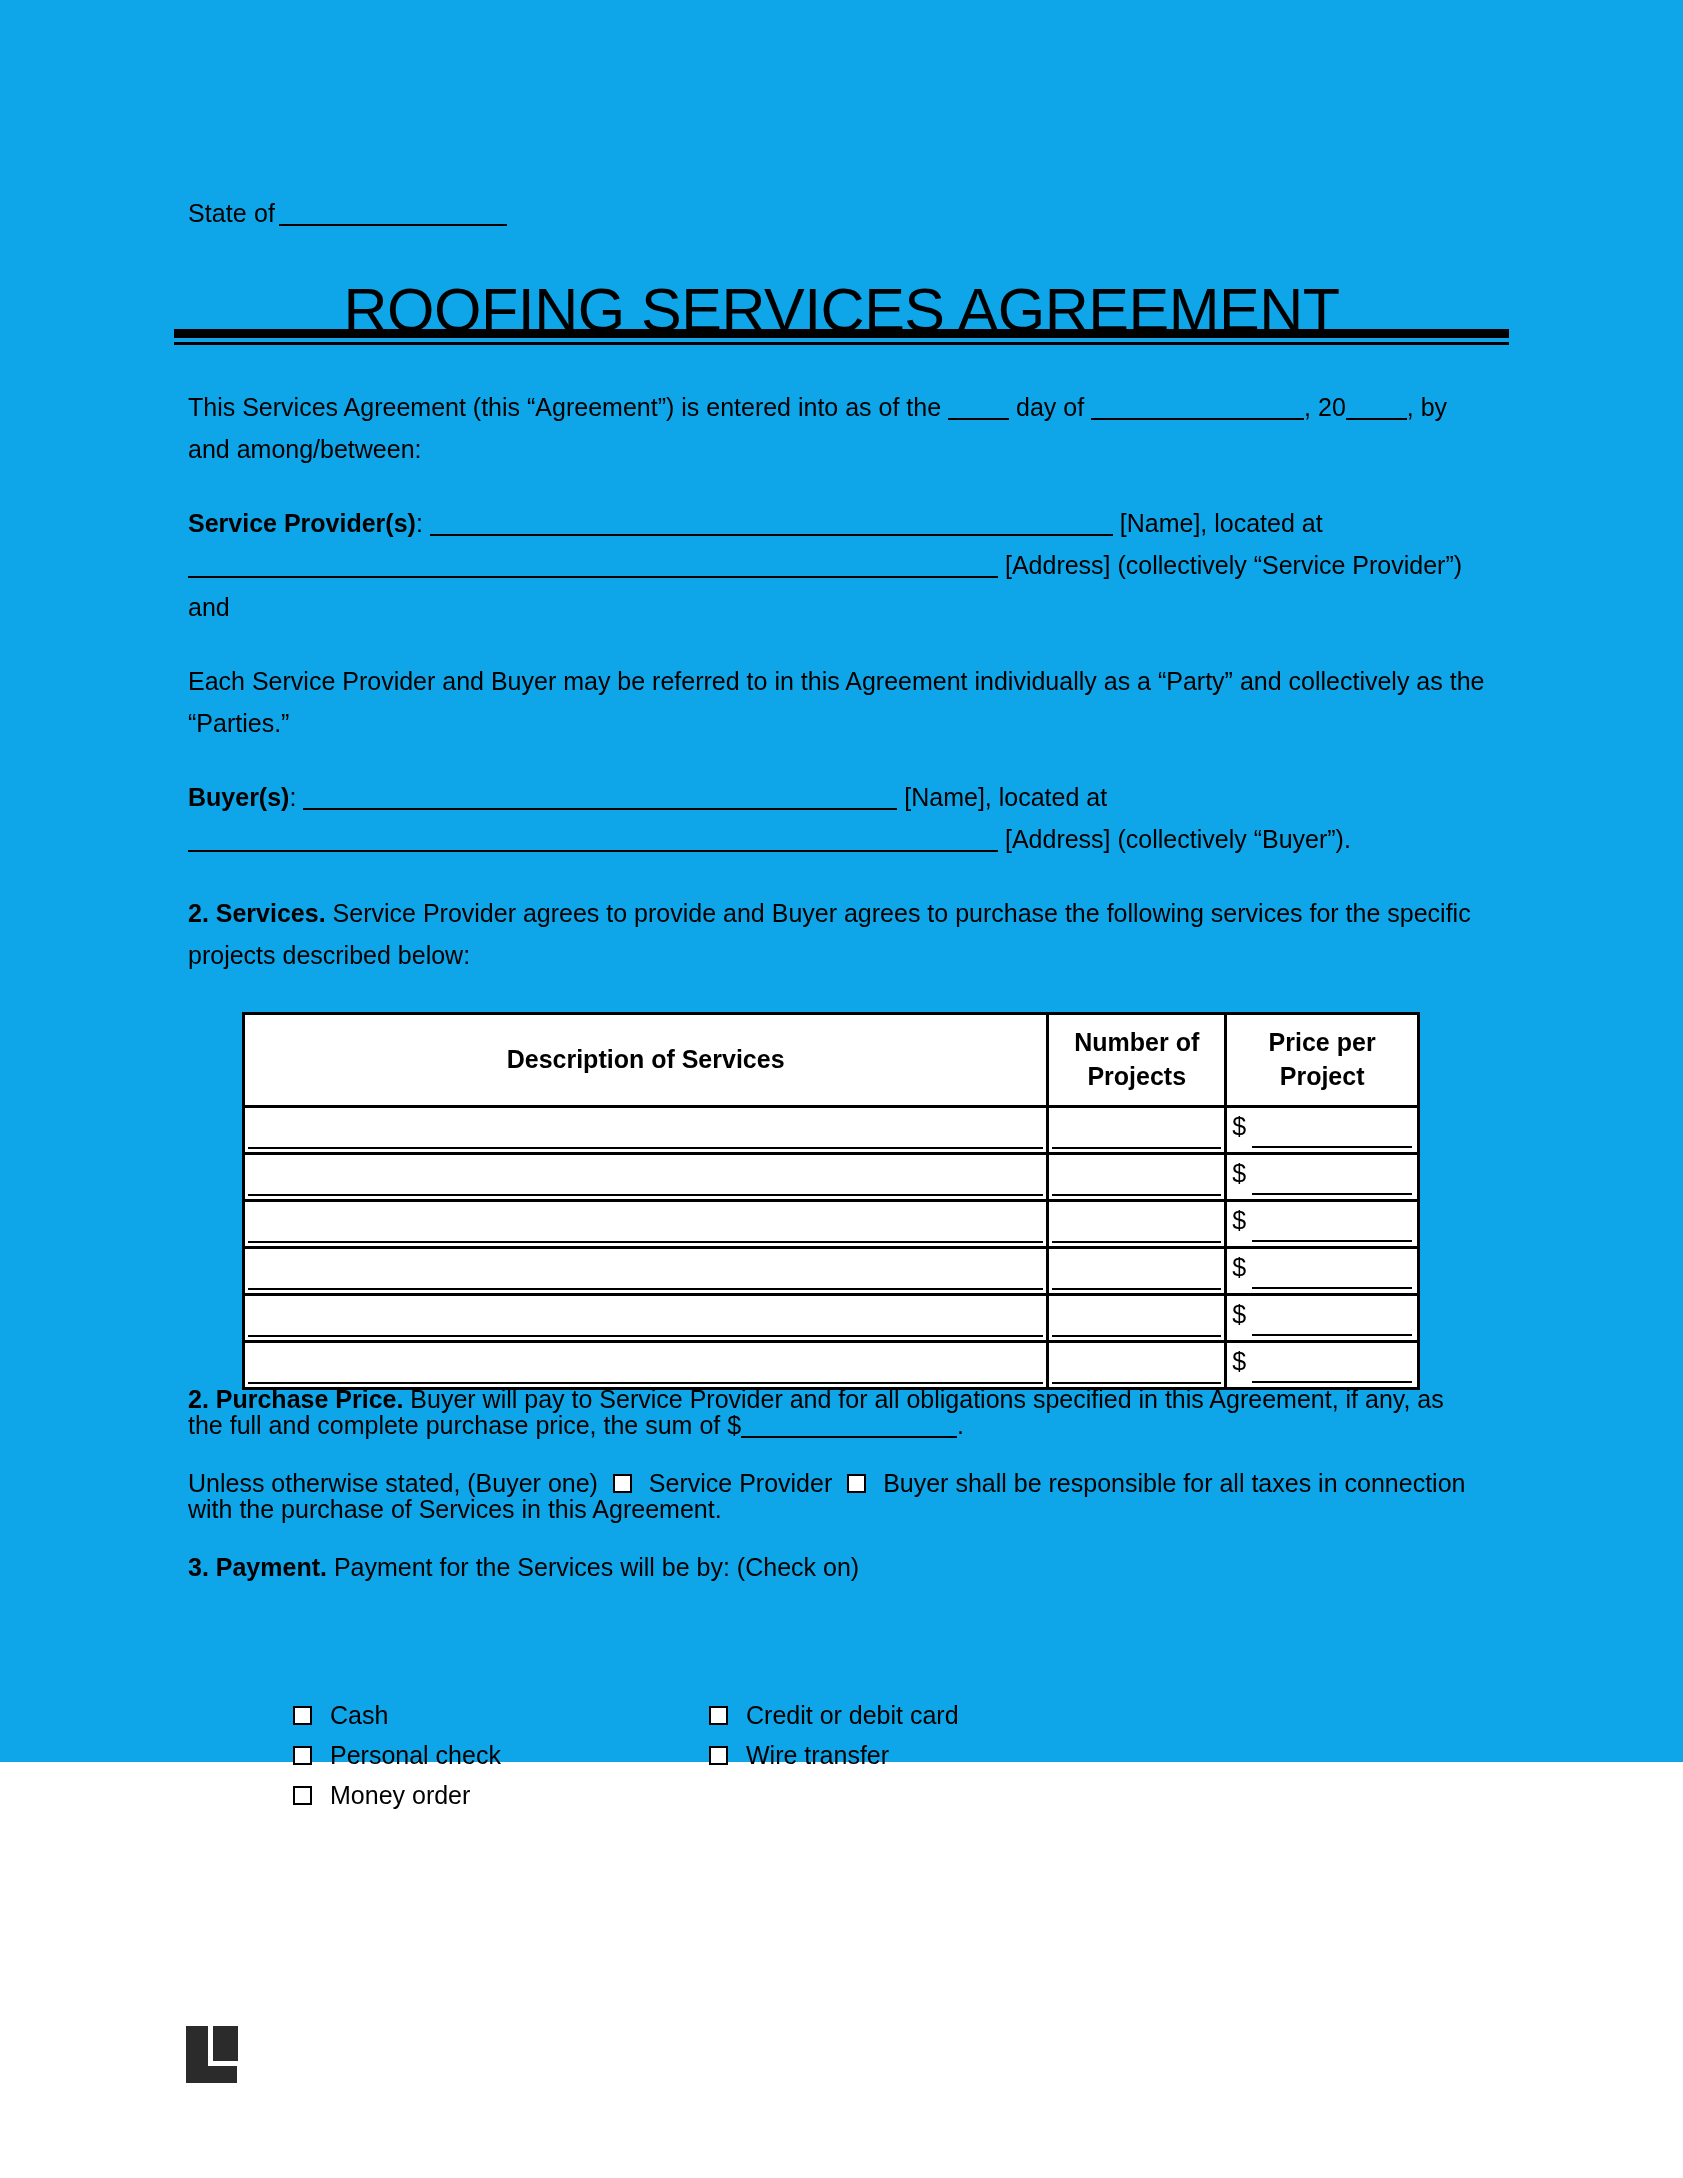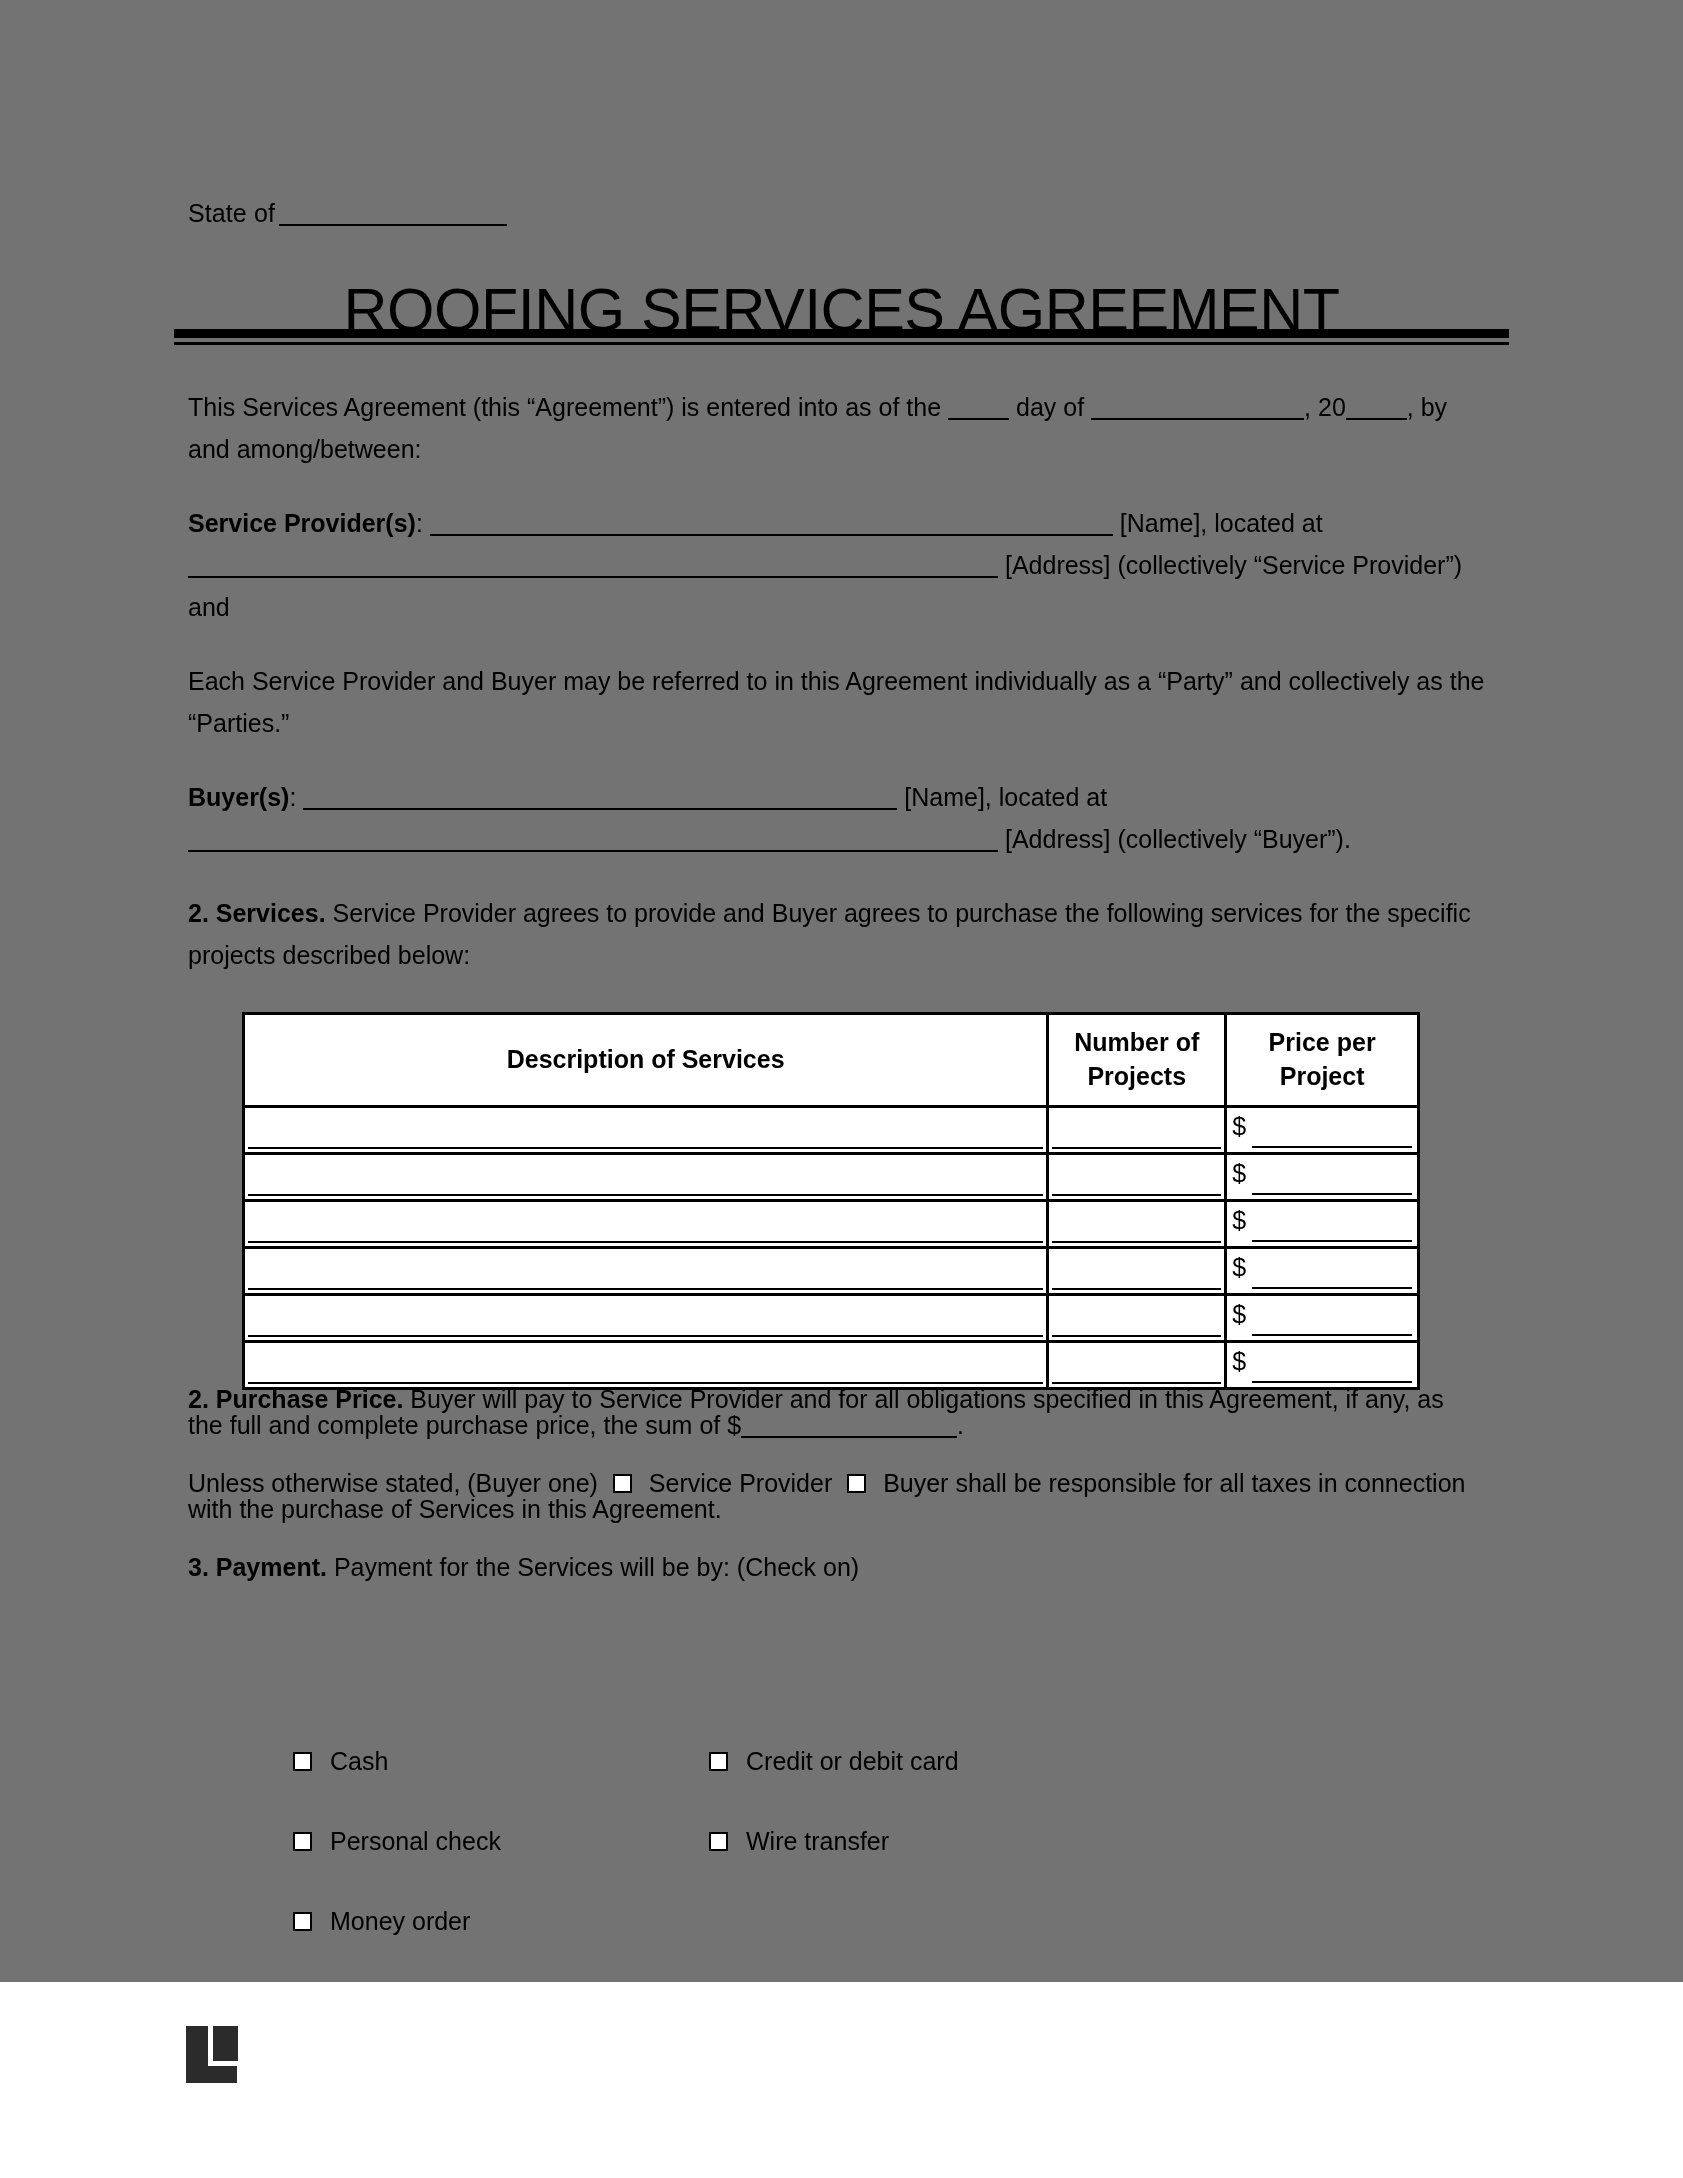--- a/index.html
+++ b/index.html
@@ -12,22 +12,22 @@
     height: 2178px;
     font-family: "Liberation Sans", sans-serif;
     color: #000000;
     position: relative;
     overflow: hidden;
   }
   .page {
     position: absolute;
     left: 0; top: 0;
     width: 1683px;
-    height: 1982px;
-    background: #737373;
+    height: 1762px;
+    background: #0ea5e9;
   }
 
   
   .state-line {
     position: absolute;
     left: 188px;
     top: 198px;
     font-size: 25px;
     line-height: 30px;
     letter-spacing: 0.1px;
@@ -176,22 +176,21 @@
   .pay-grid {
     position: absolute;
     left: 293px;
     top: 1701px;
     width: 1089px;
     font-size: 25px;
   }
   .pay-row {
     display: flex;
     height: 40px;
-    align-items: center;
-    margin-top: 40px;
+    align-items: flex-start;
   }
   .pay-cell {
     display: flex;
     align-items: center;
     width: 416px;
   }
   .pay-cell .cbx {
     margin: 0 18px 0 0;
   }
   .pay-label { white-space: nowrap; }

